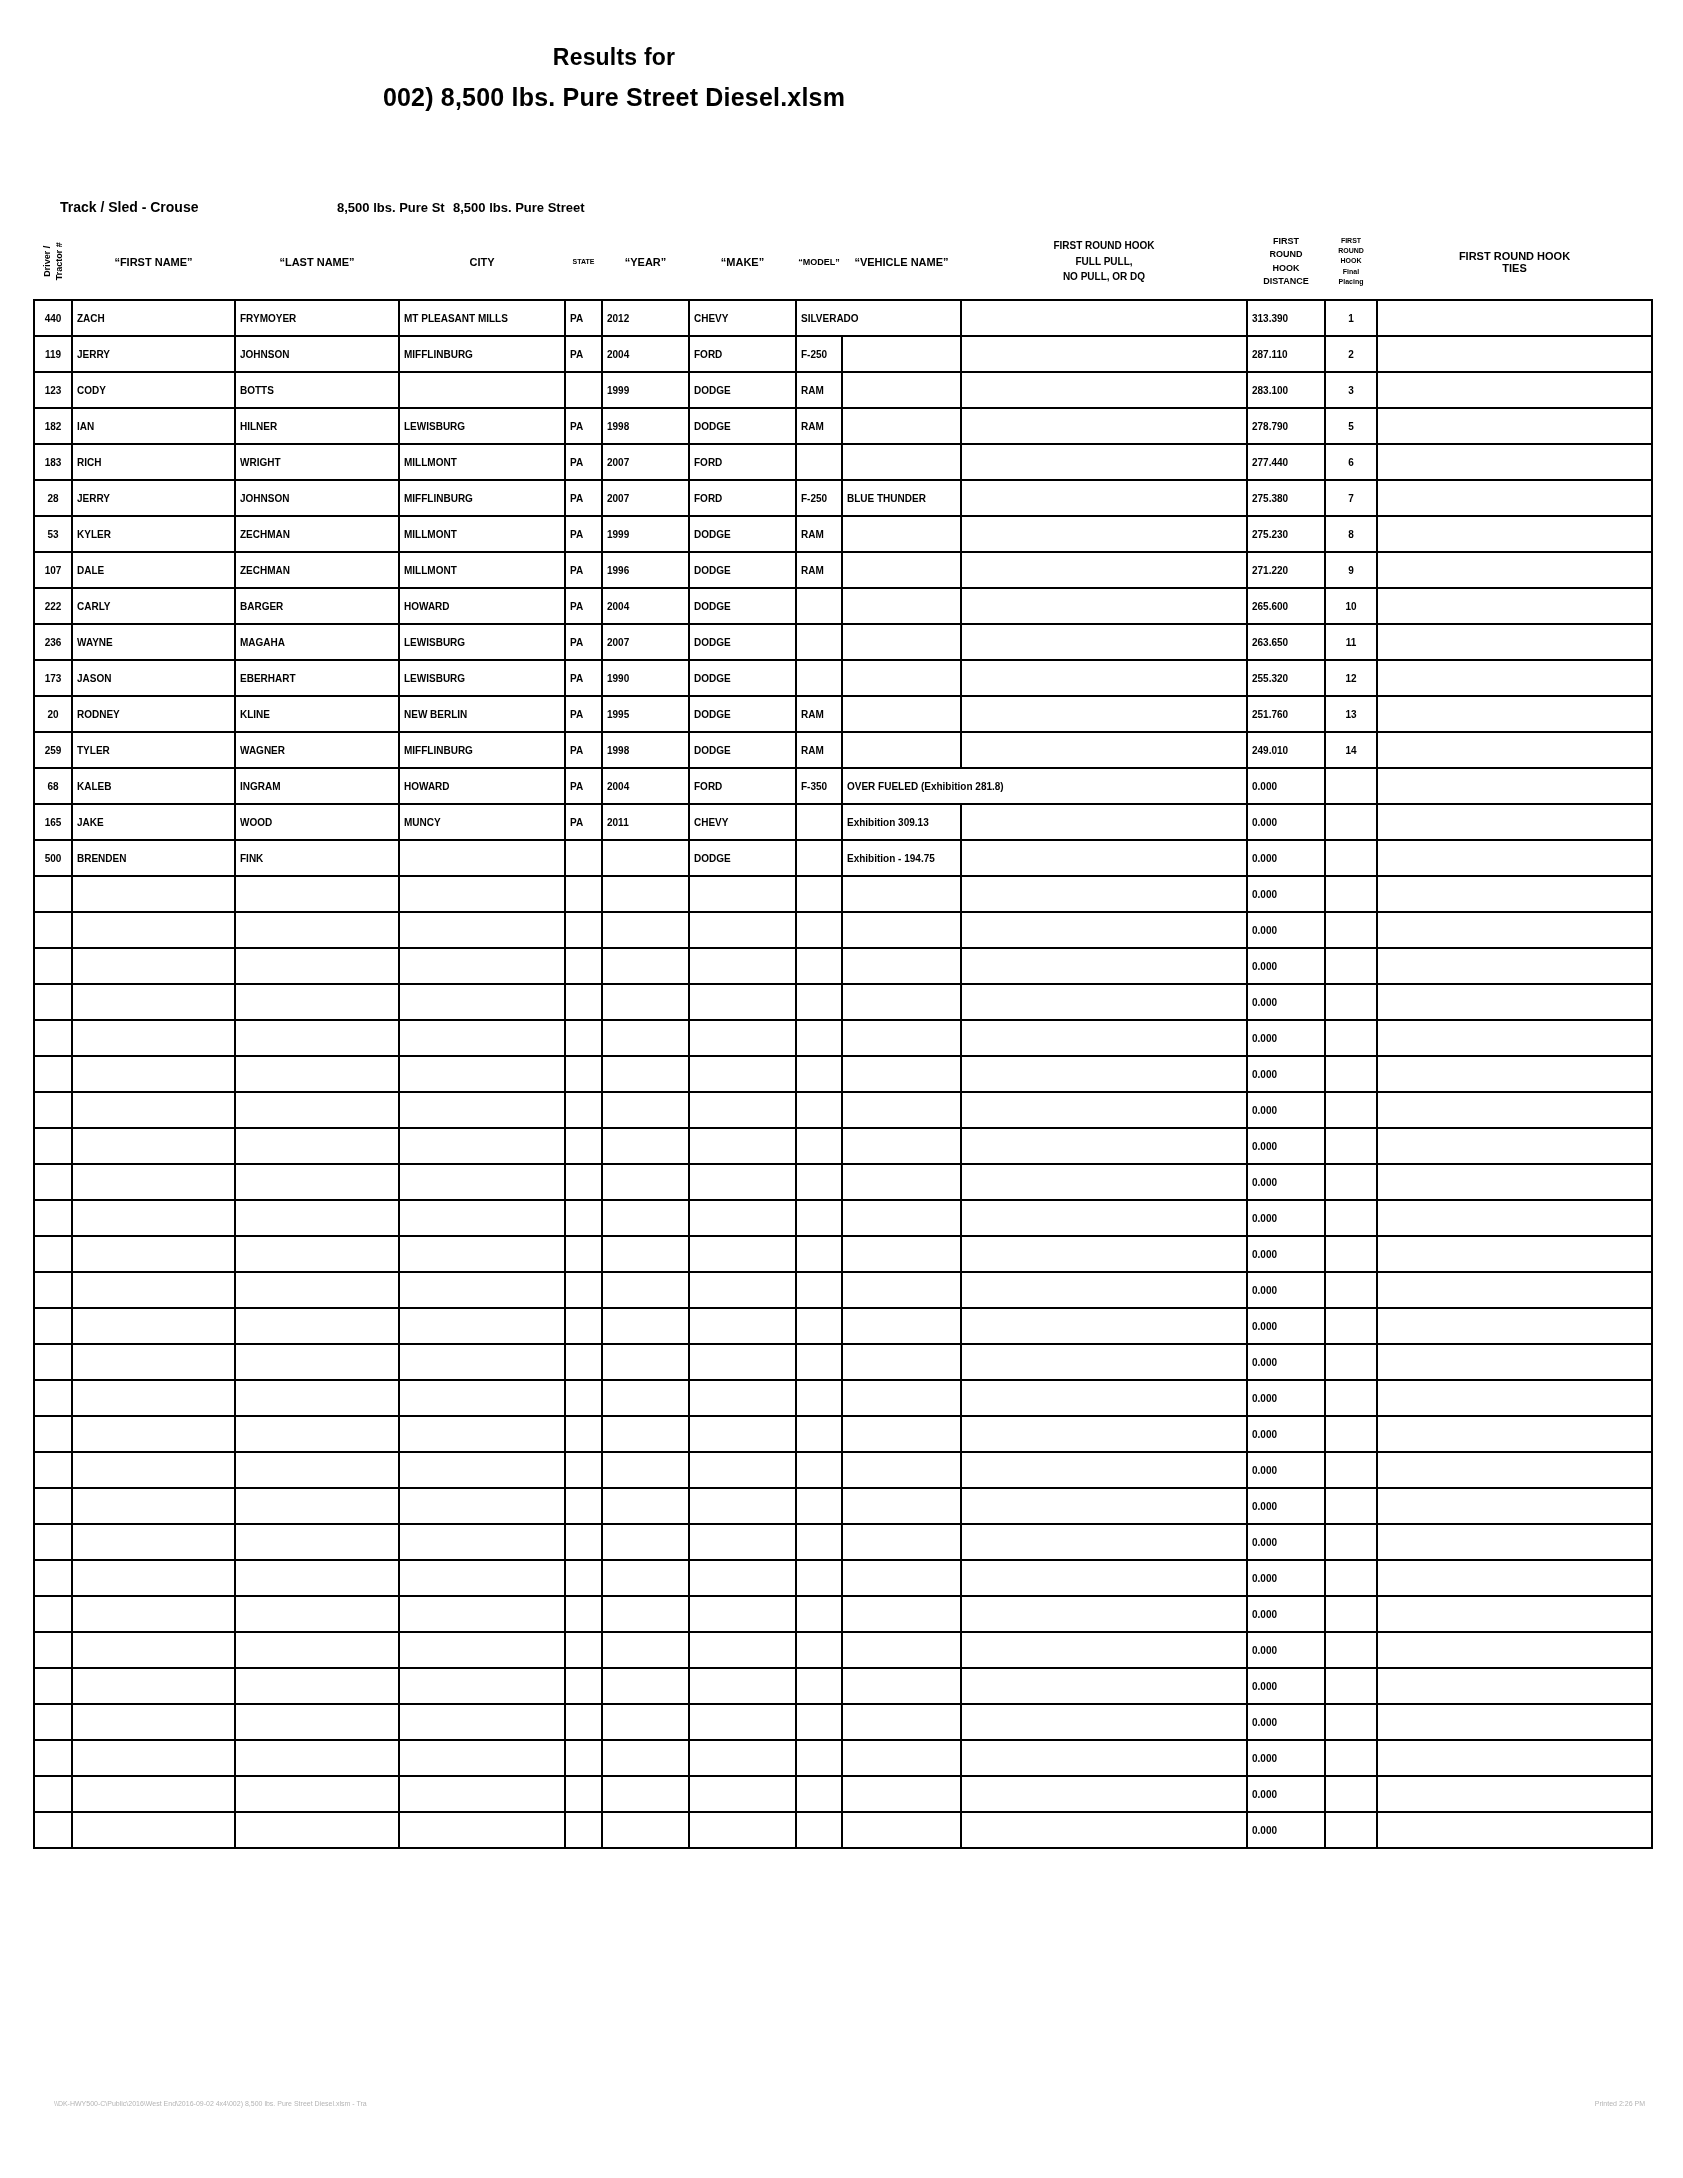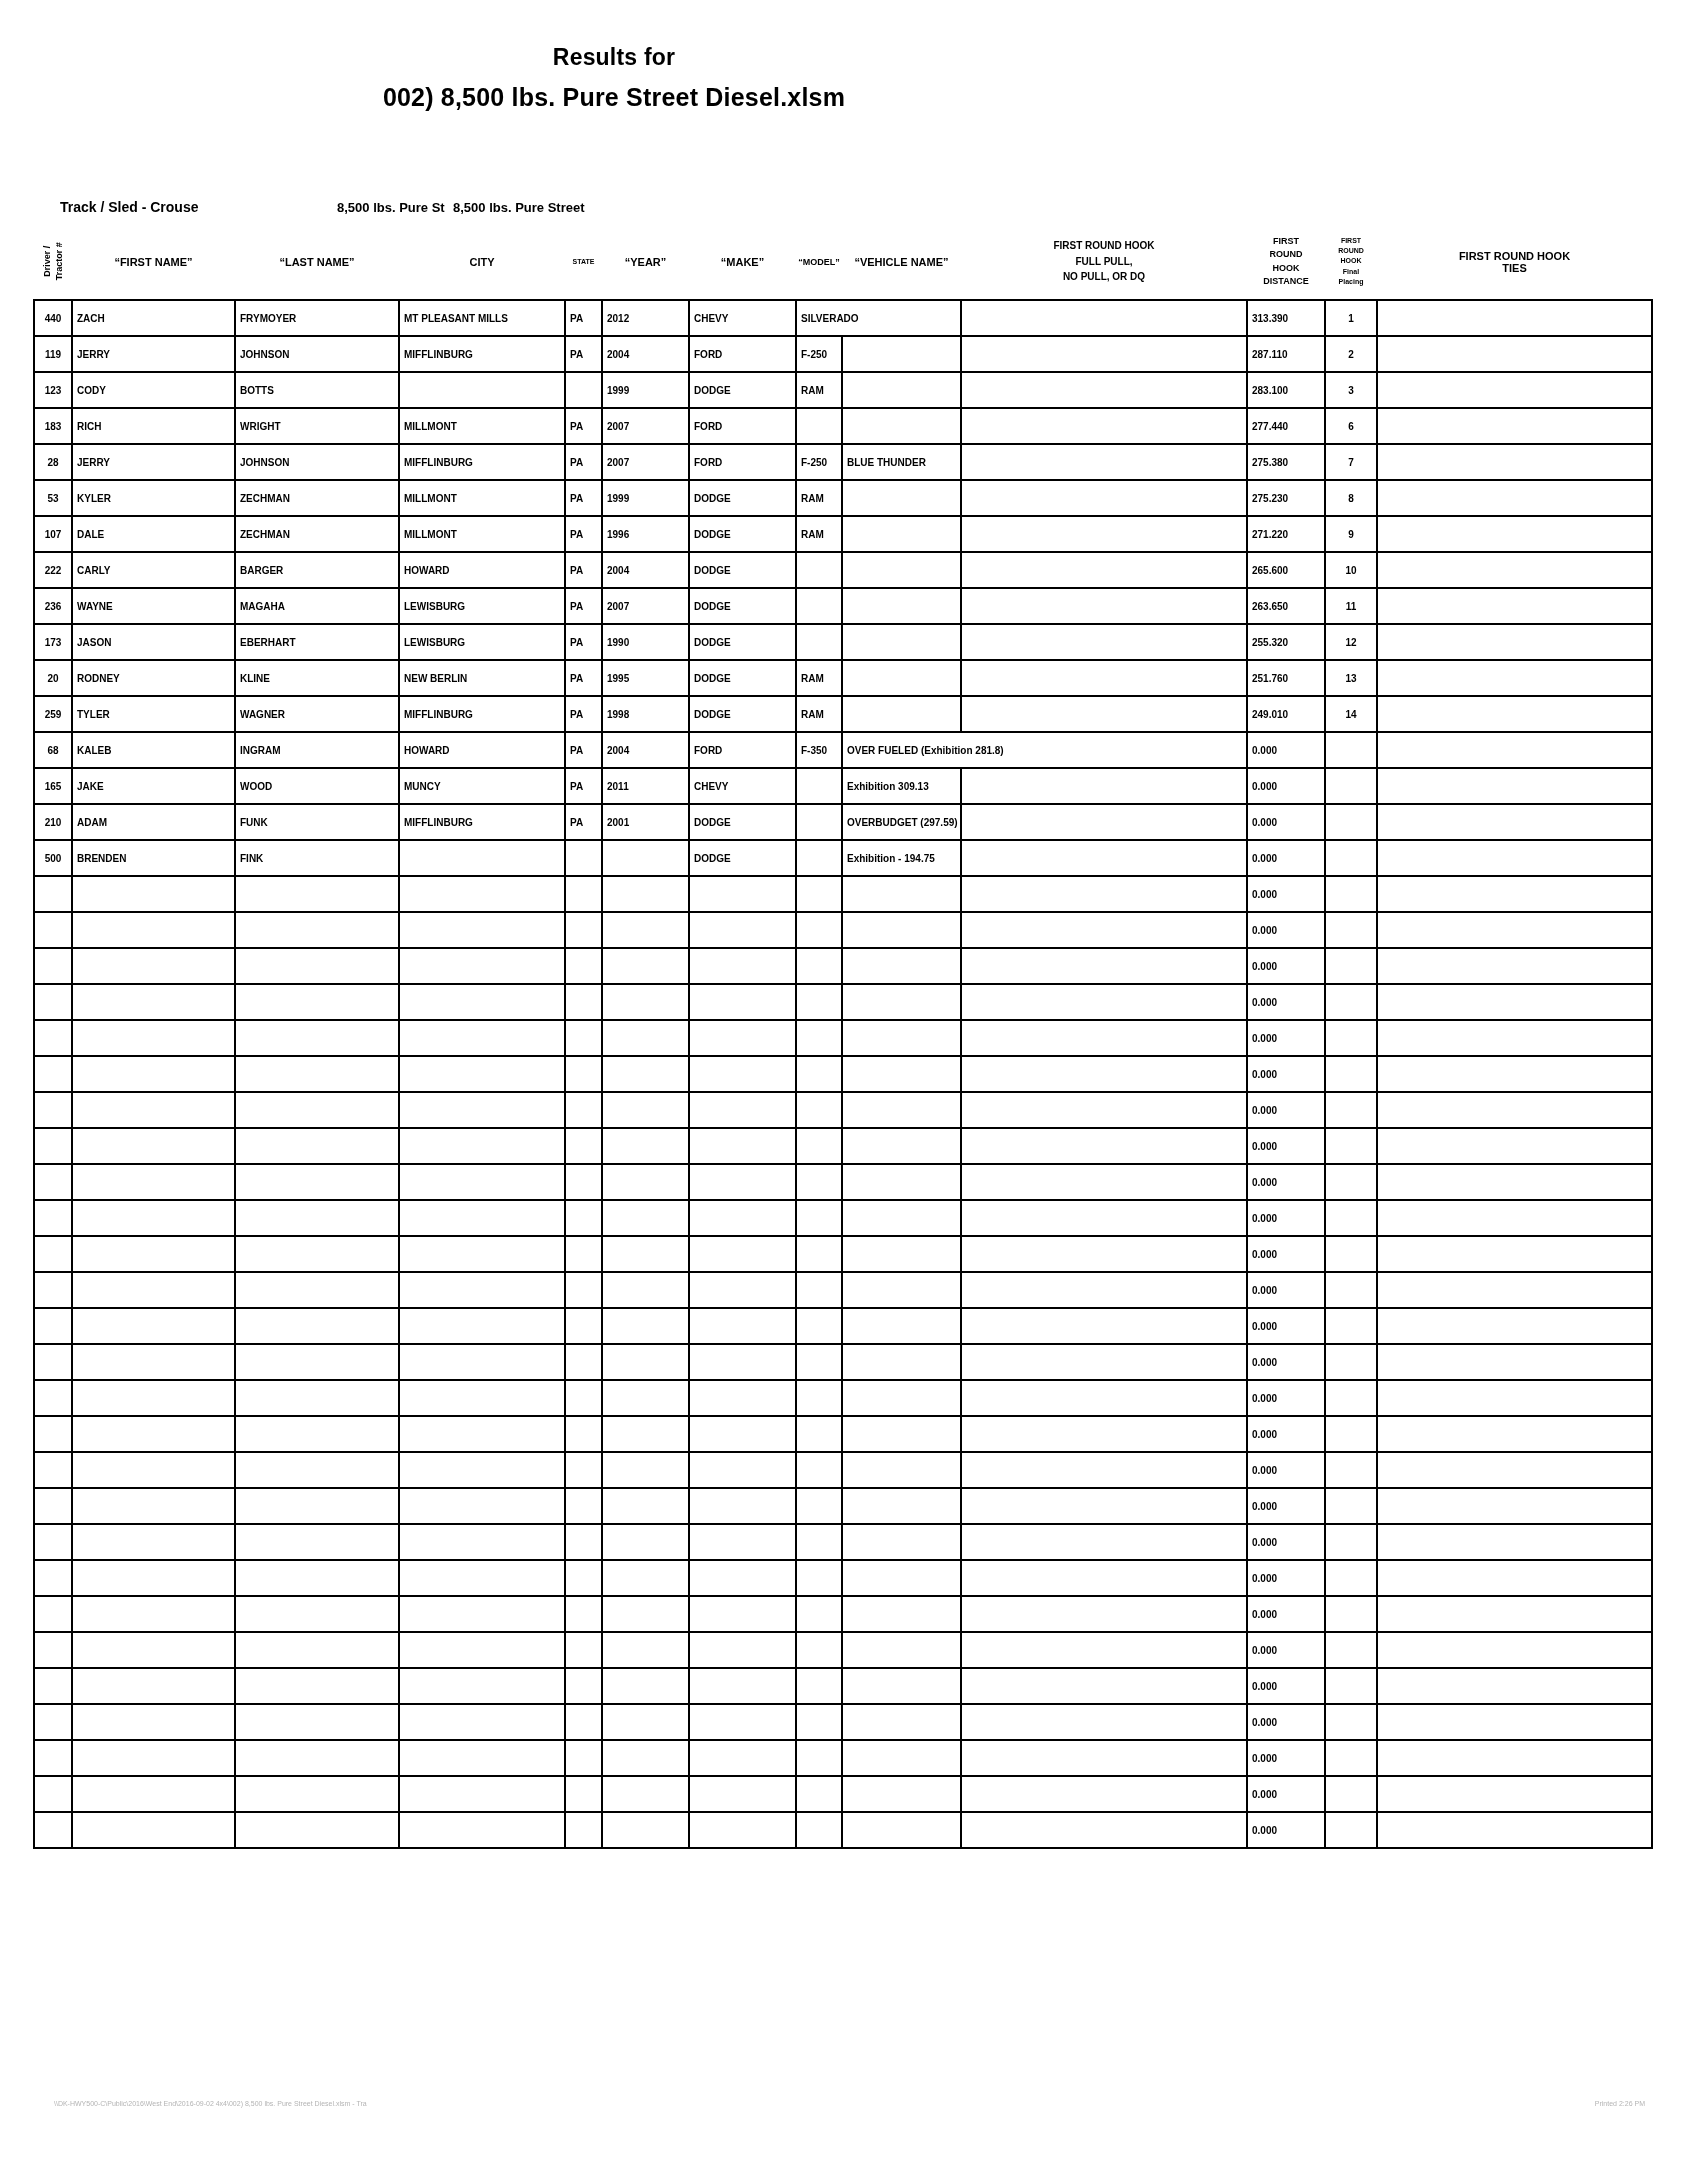--- a/index.html
+++ b/index.html
@@ -157,20 +157,35 @@
           <td>1999</td>
           <td>DODGE</td>
           <td>RAM</td>
           <td></td>
           <td></td>
           <td class="c-right">283.100</td>
           <td class="c-center">3</td>
           <td></td>
         </tr>
         <tr>
+          <td class="c-center">182</td>
+          <td>IAN</td>
+          <td>HILNER</td>
+          <td>LEWISBURG</td>
+          <td>PA</td>
+          <td>1998</td>
+          <td>DODGE</td>
+          <td>RAM</td>
+          <td></td>
+          <td></td>
+          <td class="c-right">278.790</td>
+          <td class="c-center">5</td>
+          <td></td>
+        </tr>
+        <tr>
           <td class="c-center">183</td>
           <td>RICH</td>
           <td>WRIGHT</td>
           <td>MILLMONT</td>
           <td>PA</td>
           <td>2007</td>
           <td>FORD</td>
           <td></td>
           <td></td>
           <td></td>
@@ -321,35 +336,20 @@
           <td>2011</td>
           <td>CHEVY</td>
           <td></td>
           <td>Exhibition 309.13</td>
           <td></td>
           <td class="c-right">0.000</td>
           <td class="c-center"></td>
           <td></td>
         </tr>
         <tr>
-          <td class="c-center">210</td>
-          <td>ADAM</td>
-          <td>FUNK</td>
-          <td>MIFFLINBURG</td>
-          <td>PA</td>
-          <td>2001</td>
-          <td>DODGE</td>
-          <td></td>
-          <td>OVERBUDGET (297.59)</td>
-          <td></td>
-          <td class="c-right">0.000</td>
-          <td class="c-center"></td>
-          <td></td>
-        </tr>
-        <tr>
           <td class="c-center">500</td>
           <td>BRENDEN</td>
           <td>FINK</td>
           <td></td>
           <td></td>
           <td></td>
           <td>DODGE</td>
           <td></td>
           <td>Exhibition - 194.75</td>
           <td></td>

